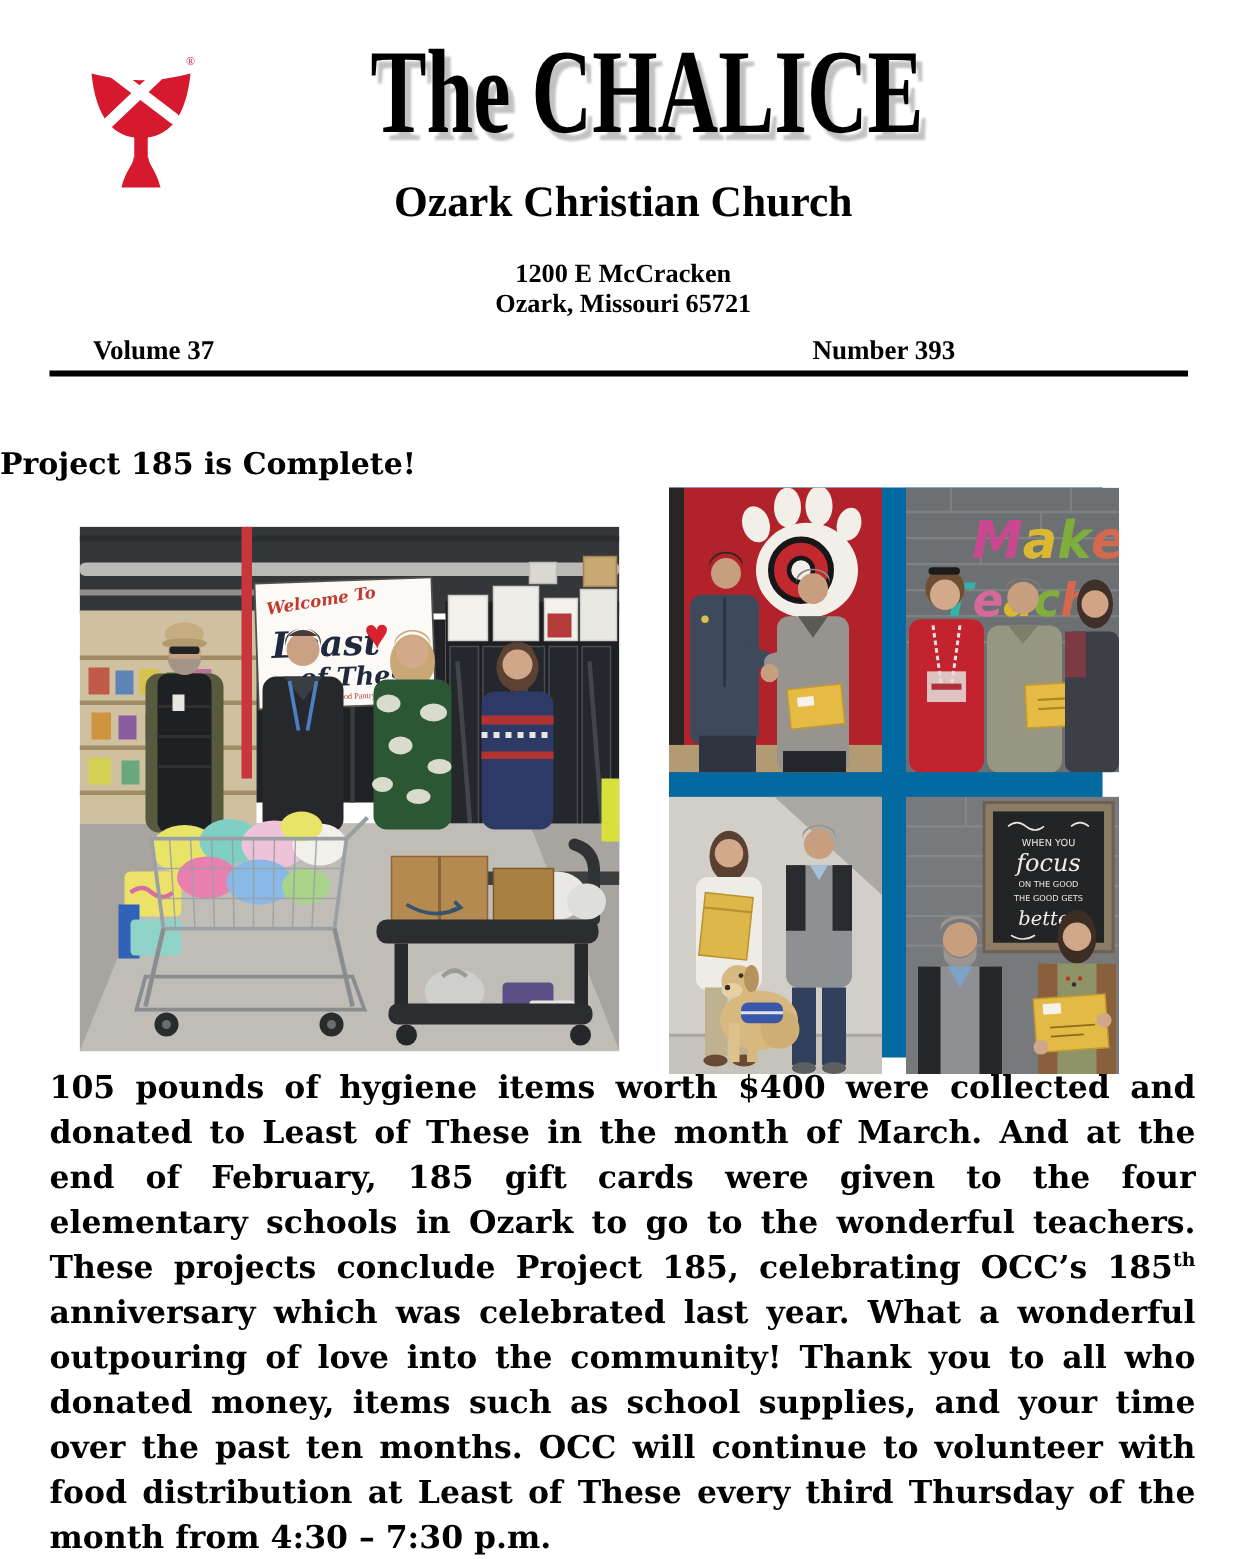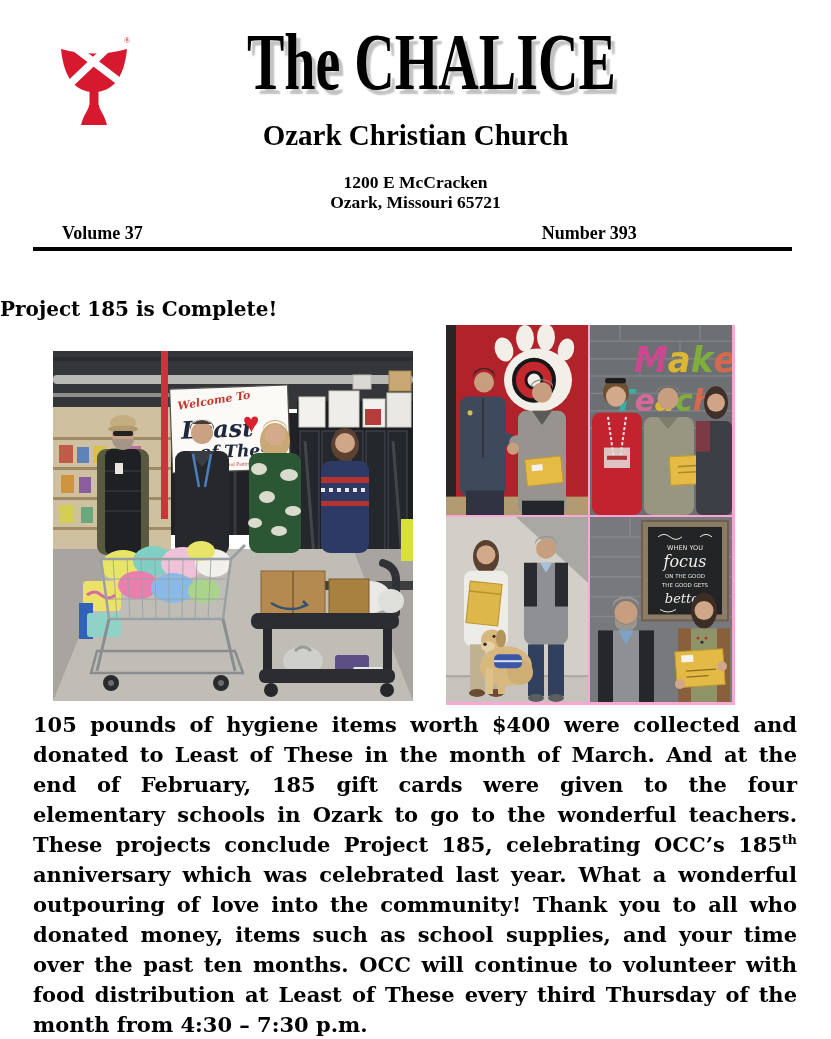--- a/index.html
+++ b/index.html
@@ -24,21 +24,21 @@
   #masthead-row .c-mid{text-align:center;}
   #masthead-row .c-right{text-align:center;padding-right:27px;}
   #thick-rule{left:33px;width:759px;top:247px;height:4px;background:#000;}
 
   #headline{left:0;right:0;top:270px;font-size:20px;font-weight:bold;
             font-family:"DejaVu Serif",serif;margin-top:27px;}
 
   
   #left-photo{left:53px;top:351px;width:360px;height:350px;overflow:hidden;}
   #right-collage{left:446px;top:325px;width:289px;height:380px;display:grid;
-                 grid-template-columns:142px 142px;grid-template-rows:190px 185px;gap:2px;background:#f9a8d4;}
+                 grid-template-columns:142px 142px;grid-template-rows:190px 185px;gap:16px;background:#0369a1;}
   .cell-photo{overflow:hidden;}
   .cell-photo svg{display:block;}
 
   
   #body-text{left:33px;top:710px;width:764px;font-family:"DejaVu Serif",serif;
              font-size:21px;line-height:30px;text-align:justify;font-weight:bold;}
   #body-text sup{font-size:60%;line-height:0;vertical-align:super;}
 
   svg text{user-select:none;}
 </style>

